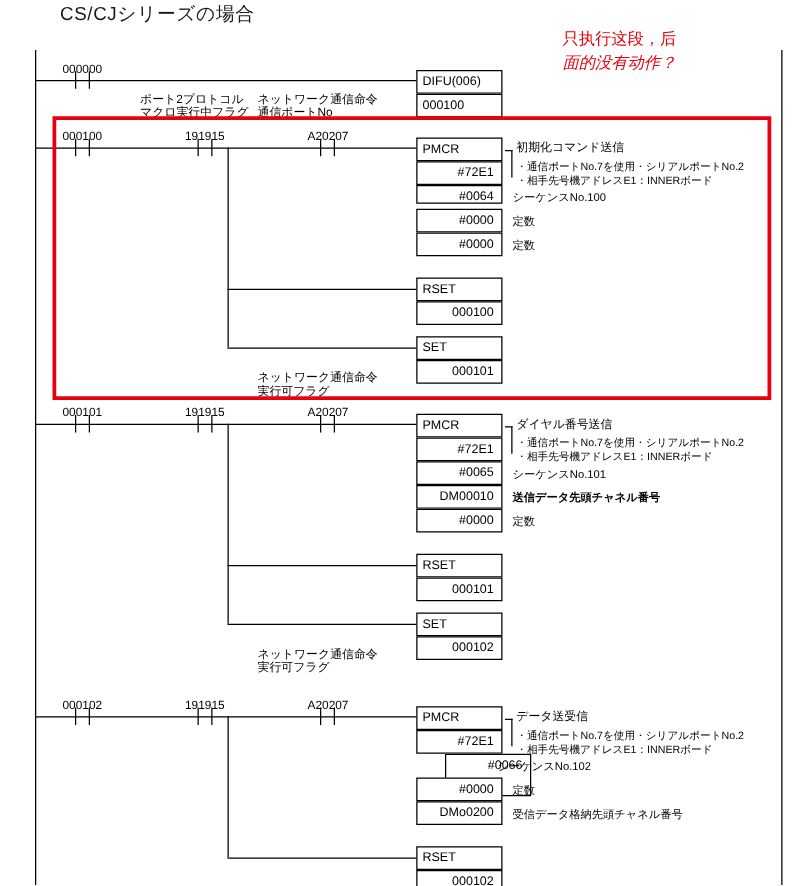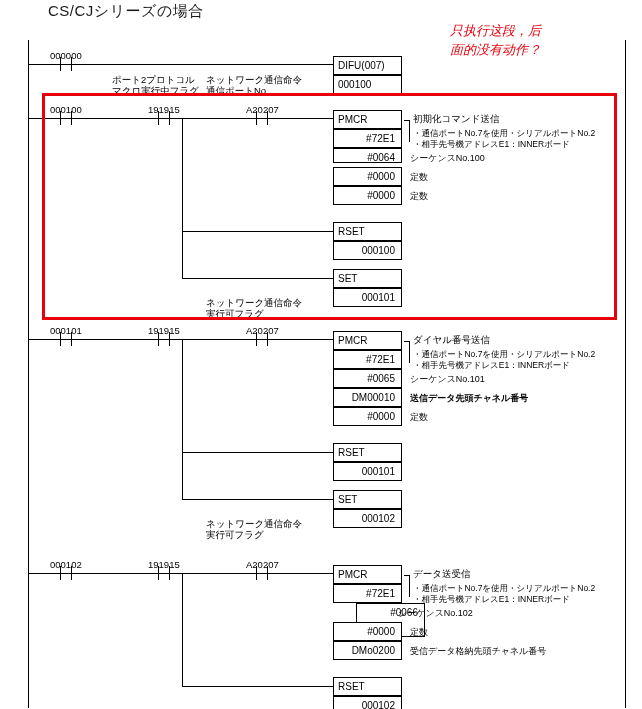--- a/index.html
+++ b/index.html
@@ -134,21 +134,21 @@
 
 <div class="hline" style="left:28px; top:64px; width:308px;"></div>
 <div class="addr" style="left:50px; top:50px;">000000</div>
 <div class="contact" style="left:58px; top:57px;"></div>
 
 <div class="note" style="left:112px; top:74px;">ポート2プロトコル</div>
 <div class="note" style="left:112px; top:85px;">マクロ実行中フラグ</div>
 <div class="note" style="left:206px; top:74px;">ネットワーク通信命令</div>
 <div class="note" style="left:206px; top:85px;">通信ポートNo</div>
 
-<div class="ibox" style="left:333px; top:56px; width:69px; height:19px;">DIFU(007)</div>
+<div class="ibox" style="left:333px; top:56px; width:69px; height:19px;">DIFU(006)</div>
 <div class="ibox" style="left:333px; top:75px; width:69px; height:19px;">000100</div>
 
 <div class="hline" style="left:28px; top:118px; width:308px;"></div>
 <div class="addr" style="left:50px; top:104px;">000100</div>
 <div class="contact" style="left:58px; top:111px;"></div>
 <div class="addr" style="left:148px; top:104px;">191915</div>
 <div class="contact" style="left:156px; top:111px;"></div>
 <div class="addr" style="left:246px; top:104px;">A20207</div>
 <div class="contact" style="left:254px; top:111px;"></div>
 
@@ -242,14 +242,14 @@
 <div class="tick" style="left:404px; top:575px;"></div>
 <div class="vline" style="left:409px; top:575px; height:22px;"></div>
 <div class="note" style="left:413px; top:568px;">データ送受信</div>
 <div class="note2" style="left:413px; top:583px;">・通信ポートNo.7を使用・シリアルポートNo.2</div>
 <div class="note2" style="left:413px; top:594px;">・相手先号機アドレスE1：INNERボード</div>
 
 <div class="ibox" style="left:333px; top:677px; width:69px; height:19px;">RSET</div>
 <div class="ibox" style="left:333px; top:696px; width:69px; height:19px; text-align:right; padding-right:6px; padding-left:0;">000102</div>
 
 <div class="red-box" style="left:42px; top:93px; width:575px; height:227px;"></div>
-<div class="red-text" style="left:450px; top:22px;font-style:italic;">只执行这段，后</div>
+<div class="red-text" style="left:450px; top:22px;">只执行这段，后</div>
 <div class="red-text" style="left:450px; top:41px;font-style:italic;">面的没有动作？</div>
 
 </body></html>

